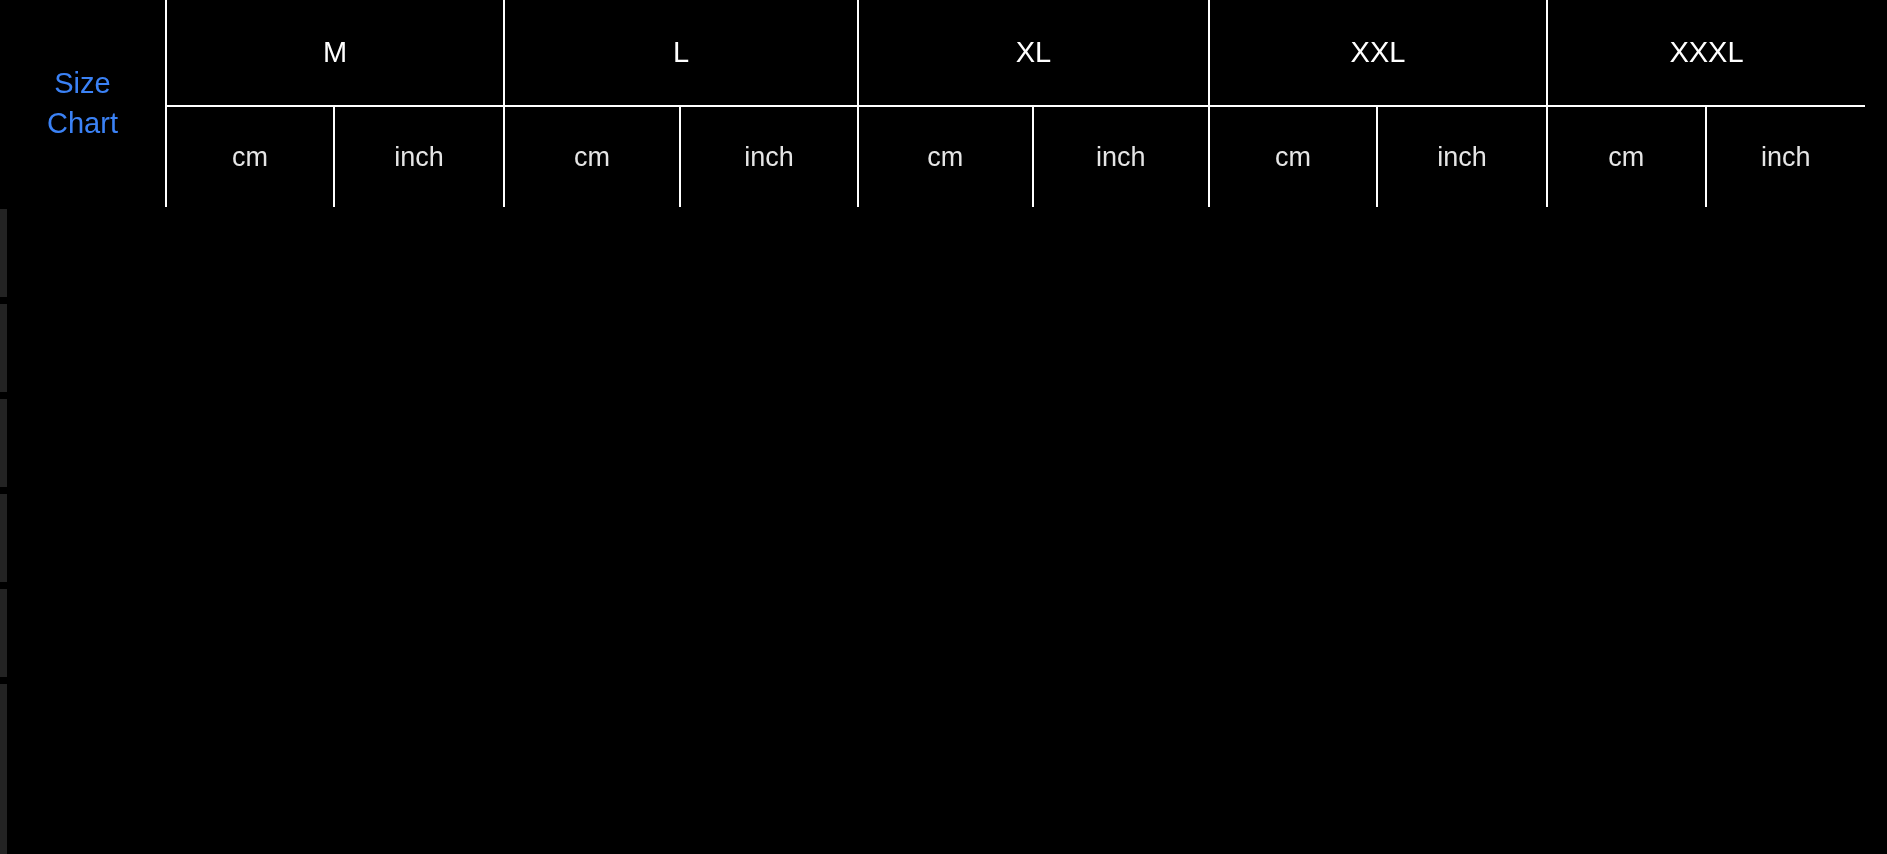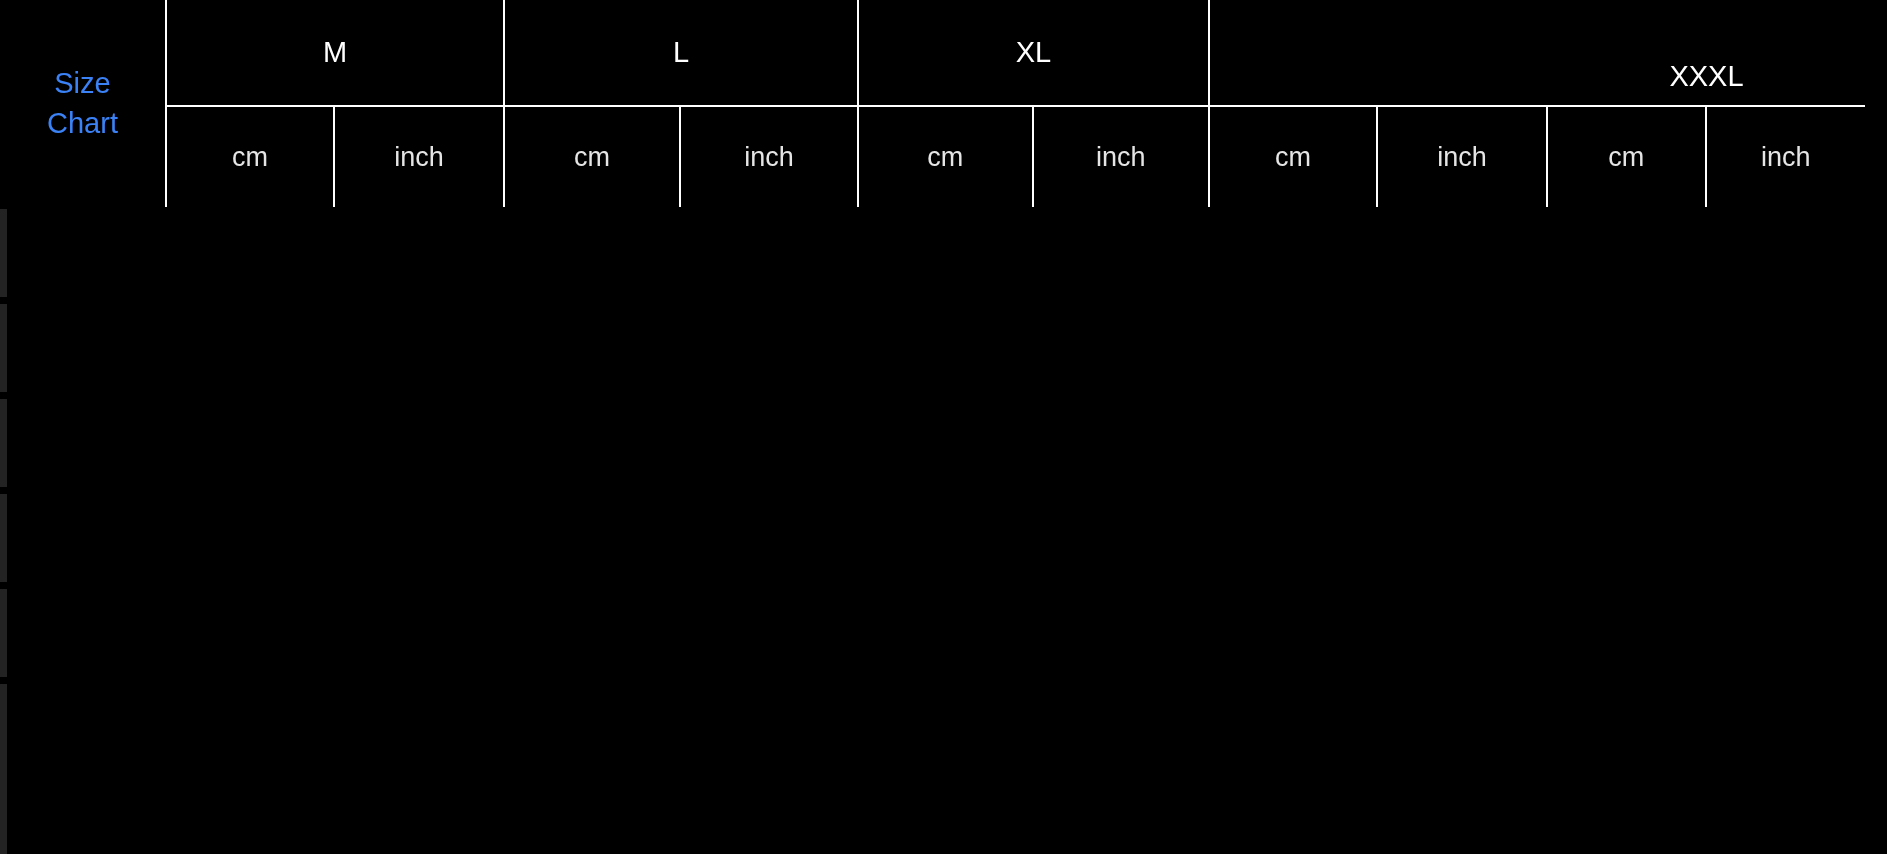--- a/index.html
+++ b/index.html
@@ -61,21 +61,21 @@
   .size-group {
     position: absolute;
     top: 0;
     height: 105px;
     box-sizing: border-box;
     border-right: 2px solid #ffffff;
     display: flex;
     align-items: center;
     justify-content: center;
   }
-  .size-group.last { border-right: none; margin-top: 24px; }
+  .size-group.last { border-right: none; }
   .size-group .size-text {
     font-size: 29px;
     color: #ffffff;
   }
 
   
   .unit-group {
     position: absolute;
     top: 105px;
     height: 102px;
@@ -167,20 +167,23 @@
     </div>
     <div class="unit-group" id="ug2" style="left: 859px; width: 351px;">
       <div class="unit-cell cm">
         <span class="unit-text">cm</span>
       </div>
       <div class="unit-cell inch">
         <span class="unit-text">inch</span>
       </div>
     </div>
 
+    <div class="size-group" id="sg3" style="left: 1210px; width: 338px;">
+      <span class="size-text">XXL</span>
+    </div>
     <div class="unit-group" id="ug3" style="left: 1210px; width: 338px;">
       <div class="unit-cell cm">
         <span class="unit-text">cm</span>
       </div>
       <div class="unit-cell inch">
         <span class="unit-text">inch</span>
       </div>
     </div>
 
     <div class="size-group last" id="sg4" style="left: 1548px; width: 317px;">

